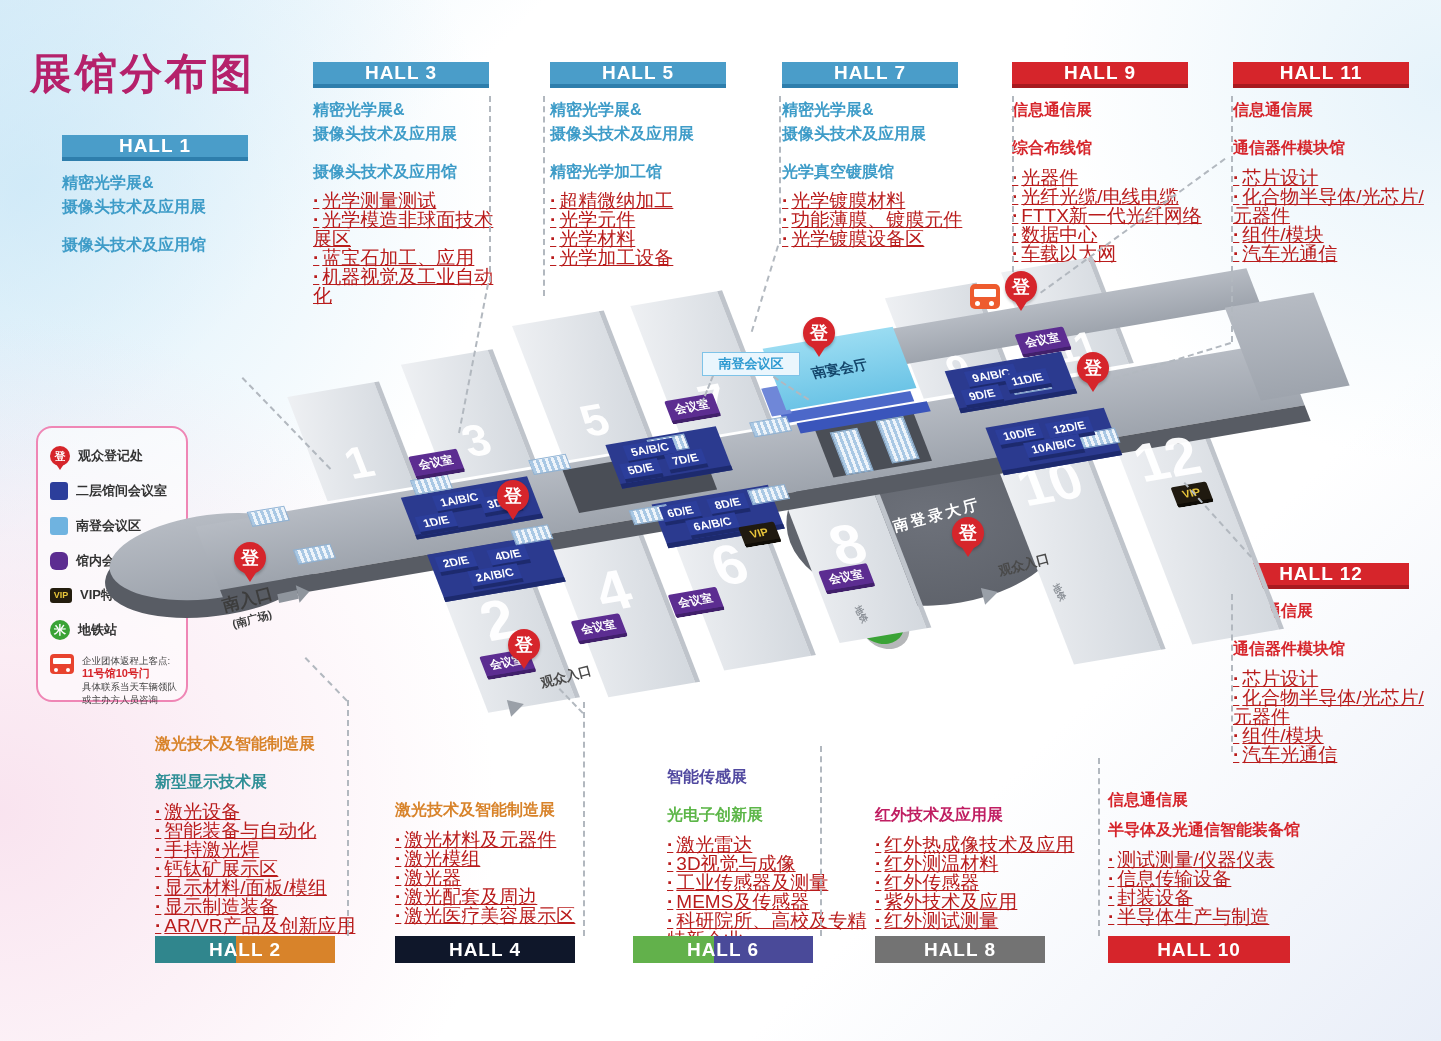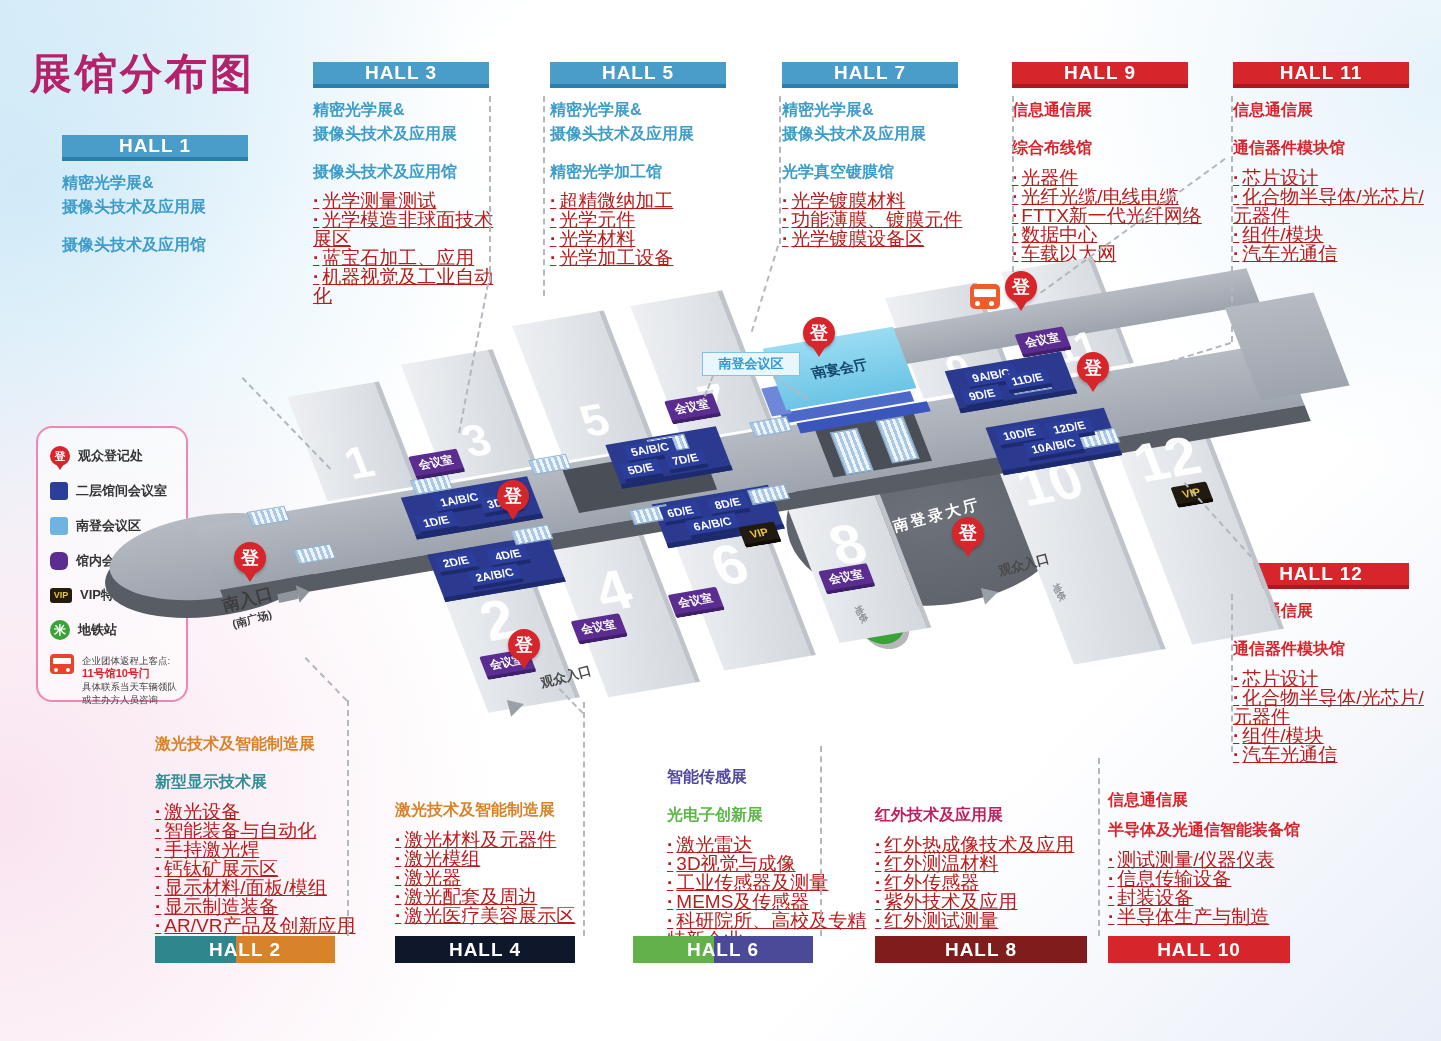--- a/index.html
+++ b/index.html
@@ -224,21 +224,21 @@
 <div class="block" style="left:875px;top:803px;width:200px;">
   <div class="t c-magenta">红外技术及应用展</div>
   <div class="items">
       <div class="li">红外热成像技术及应用</div>
       <div class="li">红外测温材料</div>
       <div class="li">红外传感器</div>
       <div class="li">紫外技术及应用</div>
       <div class="li">红外测试测量</div>
     </div>
 </div>
-<div class="bar" style="left:875px;top:936px;width:212px;background:#7f1d1d;">HALL 8</div>
+<div class="bar" style="left:875px;top:936px;width:170px;background:#737373;">HALL 8</div>
 
 <div class="block" style="left:1108px;top:788px;width:210px;">
   <div class="t c-red">信息通信展</div>
   <div class="t c-red" style="margin-top:6px;">半导体及光通信智能装备馆</div>
   <div class="items">
       <div class="li">测试测量/仪器仪表</div>
       <div class="li">信息传输设备</div>
       <div class="li">封装设备</div>
       <div class="li">半导体生产与制造</div>
     </div>

